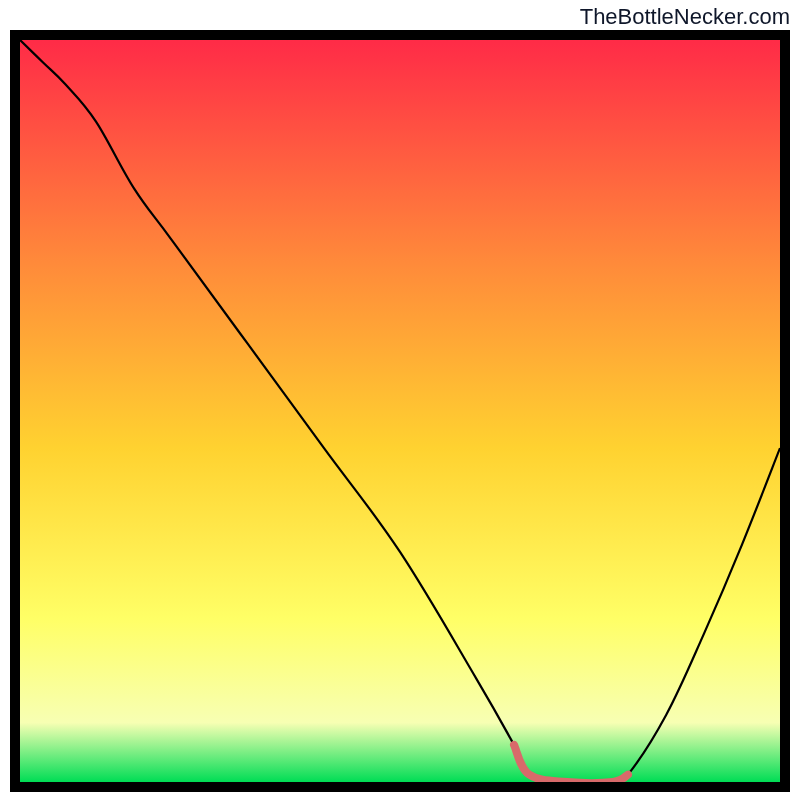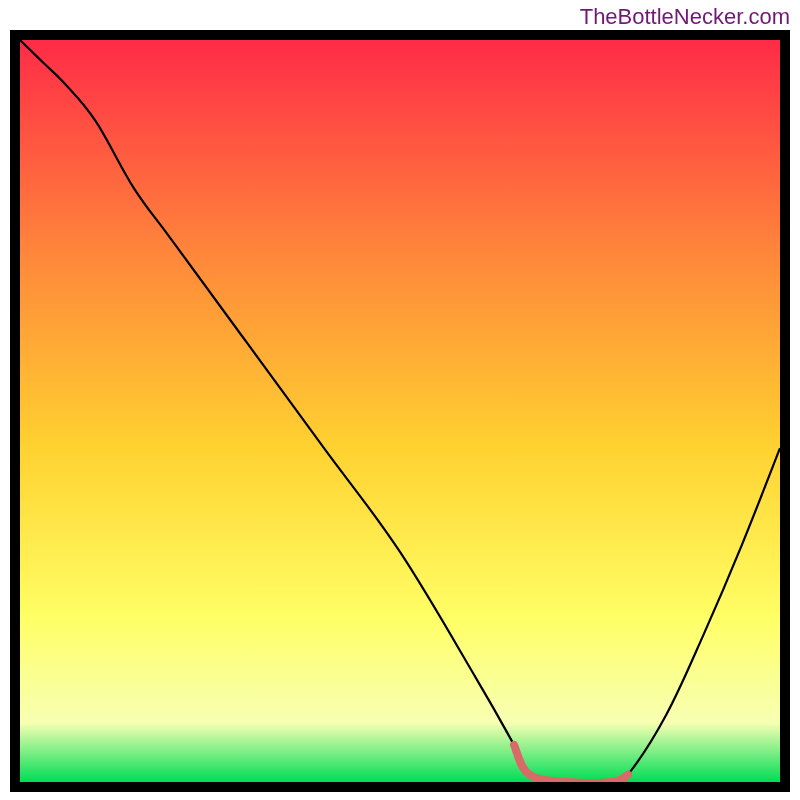--- a/index.html
+++ b/index.html
@@ -10,21 +10,21 @@
   }
   .container {
     width: 800px;
     height: 800px;
     position: relative;
   }
   .watermark {
     position: absolute;
     top: 4px;
     right: 10px;
-    color: #701a75;
+    color: #0f172a;
     font-size: 22px;
     font-family: Arial, sans-serif;
     font-weight: 500;
     z-index: 10;
   }
   .chart-frame {
     position: absolute;
     top: 30px;
     left: 10px;
     width: 780px;

